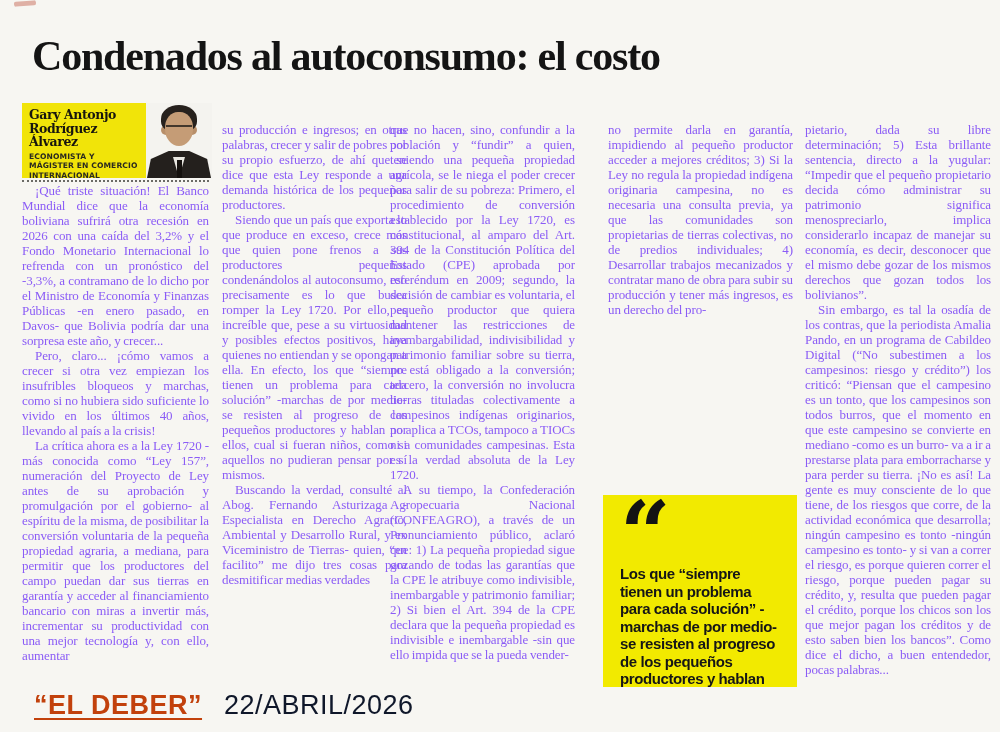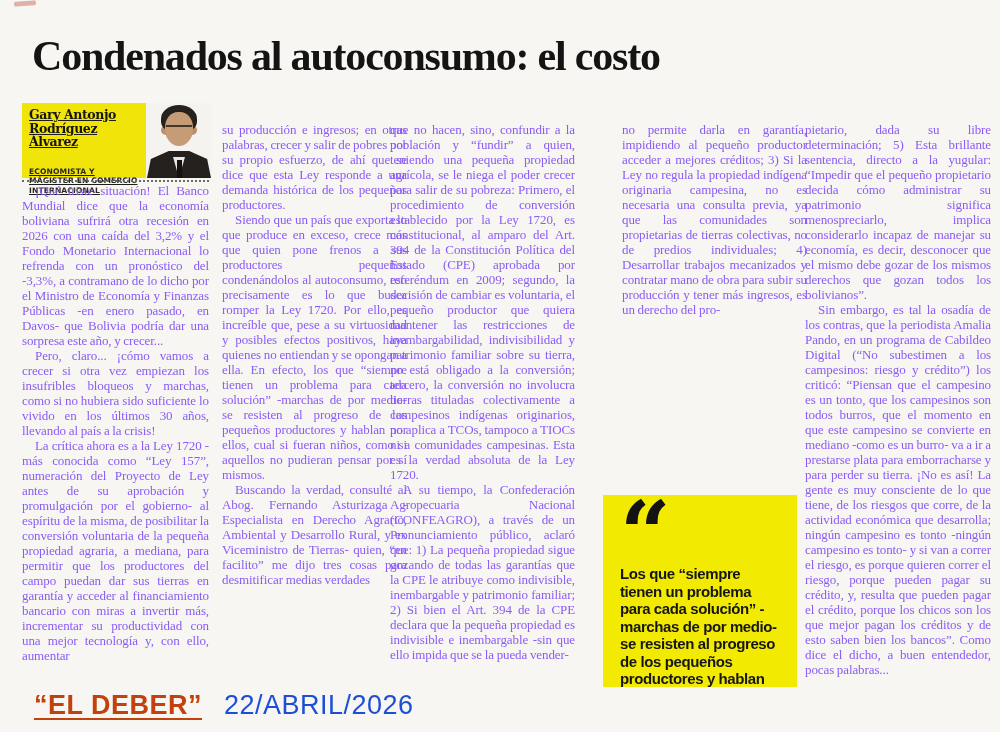--- a/index.html
+++ b/index.html
@@ -16,28 +16,28 @@
   .headline{
     position:absolute;left:20px;top:6px;width:740px;
     font-family:"Liberation Serif",serif;font-weight:600;color:#141414;
     font-size:42px;line-height:44px;letter-spacing:-1.2px;margin-left:12px;
   }
 
   
   .byline{position:absolute;left:22px;top:103px;width:187px;height:79px;}
   .byline-box{
     position:absolute;left:0;top:0;width:124px;height:75px;background:#f1e409;
-    padding:5px 4px 15px 7px;box-sizing:border-box;text-decoration:underline;
+    padding:5px 4px 15px 7px;box-sizing:border-box;
   }
   .byline-name{
     font-family:"DejaVu Serif",serif;font-weight:bold;font-size:12.5px;line-height:13.5px;
     color:#17150f;letter-spacing:-0.4px;
   }
   .byline-cred{
-    margin-top:18px;font-family:"DejaVu Sans",sans-serif;font-weight:bold;
+    margin-top:3px;font-family:"DejaVu Sans",sans-serif;font-weight:bold;
     font-size:7.6px;line-height:9.6px;color:#2a2a20;letter-spacing:0.1px;
   }
   .byline-photo{position:absolute;left:124px;top:0;width:66px;height:75px;background:#f4f3ef;overflow:hidden;}
   .ph-hair{position:absolute;left:15px;top:2px;width:36px;height:28px;background:#27211d;border-radius:50% 50% 42% 42%;}
   .ph-face{position:absolute;left:19px;top:9px;width:28px;height:34px;background:#c59c76;border-radius:46% 46% 50% 50%;}
   .ph-glasses{position:absolute;left:20px;top:22px;width:26px;height:8px;border-top:2px solid #2c2620;opacity:.85;}
   .ph-ears{position:absolute;left:15px;top:22px;width:36px;height:10px;background:#b88f6a;border-radius:5px;z-index:-0;}
   .ph-suit{position:absolute;left:1px;bottom:0;width:64px;height:27px;background:#24201d;
     clip-path:polygon(0 100%,6% 30%,34% 0,66% 0,94% 30%,100% 100%);}
   .ph-shirt{position:absolute;left:27px;bottom:0;width:12px;height:21px;background:#e9e7e1;
@@ -49,21 +49,21 @@
   .article-col{
     position:absolute;top:122px;width:185px;height:572px;overflow:hidden;
     font-size:13px;line-height:15px;text-align:justify;color:#8b5cf6;
     letter-spacing:-0.1px;word-spacing:-0.4px;
   }
   .article-col p{margin:0;}
   .article-col p.indent{text-indent:13px;}
   #col1{left:22px;top:183px;height:496px;width:187px;}
   #col2{left:222px;}
   #col3{left:390px;}
-  #col4{left:608px;height:210px;margin-left:14px;}
+  #col4{left:608px;height:210px;}
   #col5{left:805px;width:186px;}
 
   
   .pullquote{
     position:absolute;left:603px;top:495px;width:194px;height:192px;
     background:#f2ea00;box-sizing:border-box;padding:10px 14px 0 17px;overflow:hidden;
   }
   .pq-mark{
     font-family:"DejaVu Serif",serif;font-weight:bold;color:#131313;
     font-size:88px;line-height:56px;letter-spacing:-4px;height:54px;
@@ -75,21 +75,21 @@
 
   
   .footer-source{
     position:absolute;left:34px;top:690px;
     font-family:"Liberation Sans",sans-serif;font-weight:bold;font-size:27px;
     color:#c2410c;text-decoration:underline;text-underline-offset:4px;letter-spacing:0.5px;
   }
   .footer-date{
     position:absolute;left:224px;top:690px;
     font-family:"Liberation Sans",sans-serif;font-weight:normal;font-size:27px;
-    color:#1d4ed8;letter-spacing:0.5px;
+    color:#0f172a;letter-spacing:0.5px;
   }
 </style>
 </head>
 <body>
 
 <div class="scan-mark"></div>
 
 <h1 class="headline">
   <div>Condenados al autoconsumo: el costo</div>
 </h1>
@@ -110,21 +110,21 @@
     <div class="ph-glasses"></div>
     <div class="ph-suit"></div>
     <div class="ph-shirt"></div>
     <div class="ph-tie"></div>
   </div>
   <div class="byline-dots"></div>
 </div>
 
 <div id="col1" class="article-col">
     <p class="indent">¡Qué triste situación! El Banco Mundial dice que la economía boliviana sufrirá otra recesión en 2026 con una caída del 3,2% y el Fondo Monetario Internacional lo refrenda con un pronóstico del -3,3%, a contramano de lo dicho por el Ministro de Economía y Finanzas Públicas -en enero pasado, en Davos- que Bolivia podría dar una sorpresa este año, y crecer...</p>
-    <p class="indent">Pero, claro... ¡cómo vamos a crecer si otra vez empiezan los insufribles bloqueos y marchas, como si no hubiera sido suficiente lo vivido en los últimos 30 años, llevando al país a la crisis!</p>
+    <p class="indent">Pero, claro... ¡cómo vamos a crecer si otra vez empiezan los insufribles bloqueos y marchas, como si no hubiera sido suficiente lo vivido en los últimos 40 años, llevando al país a la crisis!</p>
     <p class="indent">La crítica ahora es a la Ley 1720 -más conocida como “Ley 157”, numeración del Proyecto de Ley antes de su aprobación y promulgación por el gobierno- al espíritu de la misma, de posibilitar la conversión voluntaria de la pequeña propiedad agraria, a mediana, para permitir que los productores del campo puedan dar sus tierras en garantía y acceder al financiamiento bancario con miras a invertir más, incrementar su productividad con una mejor tecnología y, con ello, aumentar</p>
   </div>
 <div id="col2" class="article-col">
     <p class="">su producción e ingresos; en otras palabras, crecer y salir de pobres por su propio esfuerzo, de ahí que se dice que esta Ley responde a una demanda histórica de los pequeños productores.</p>
     <p class="indent">Siendo que un país que exporta lo que produce en exceso, crece más que quien pone frenos a sus productores pequeños condenándolos al autoconsumo, eso precisamente es lo que busca romper la Ley 1720. Por ello, es increíble que, pese a su virtuosidad y posibles efectos positivos, haya quienes no entiendan y se opongan a ella. En efecto, los que “siempre tienen un problema para cada solución” -marchas de por medio- se resisten al progreso de los pequeños productores y hablan por ellos, cual si fueran niños, como si aquellos no pudieran pensar por sí mismos.</p>
     <p class="indent">Buscando la verdad, consulté al Abog. Fernando Asturizaga -Especialista en Derecho Agrario, Ambiental y Desarrollo Rural, y ex Viceministro de Tierras- quien, “en facilito” me dijo tres cosas para desmitificar medias verdades</p>
   </div>
 <div id="col3" class="article-col">
     <p class="">que no hacen, sino, confundir a la población y “fundir” a quien, teniendo una pequeña propiedad agrícola, se le niega el poder crecer para salir de su pobreza: Primero, el procedimiento de conversión establecido por la Ley 1720, es constitucional, al amparo del Art. 394 de la Constitución Política del Estado (CPE) aprobada por referéndum en 2009; segundo, la decisión de cambiar es voluntaria, el pequeño productor que quiera mantener las restricciones de inembargabilidad, indivisibilidad y patrimonio familiar sobre su tierra, no está obligado a la conversión; tercero, la conversión no involucra tierras tituladas colectivamente a campesinos indígenas originarios, no aplica a TCOs, tampoco a TIOCs ni a comunidades campesinas. Esta es la verdad absoluta de la Ley 1720.</p>
     <p class="indent">A su tiempo, la Confederación Agropecuaria Nacional (CONFEAGRO), a través de un Pronunciamiento público, aclaró que: 1) La pequeña propiedad sigue gozando de todas las garantías que la CPE le atribuye como indivisible, inembargable y patrimonio familiar; 2) Si bien el Art. 394 de la CPE declara que la pequeña propiedad es indivisible e inembargable -sin que ello impida que se la pueda vender-</p>

